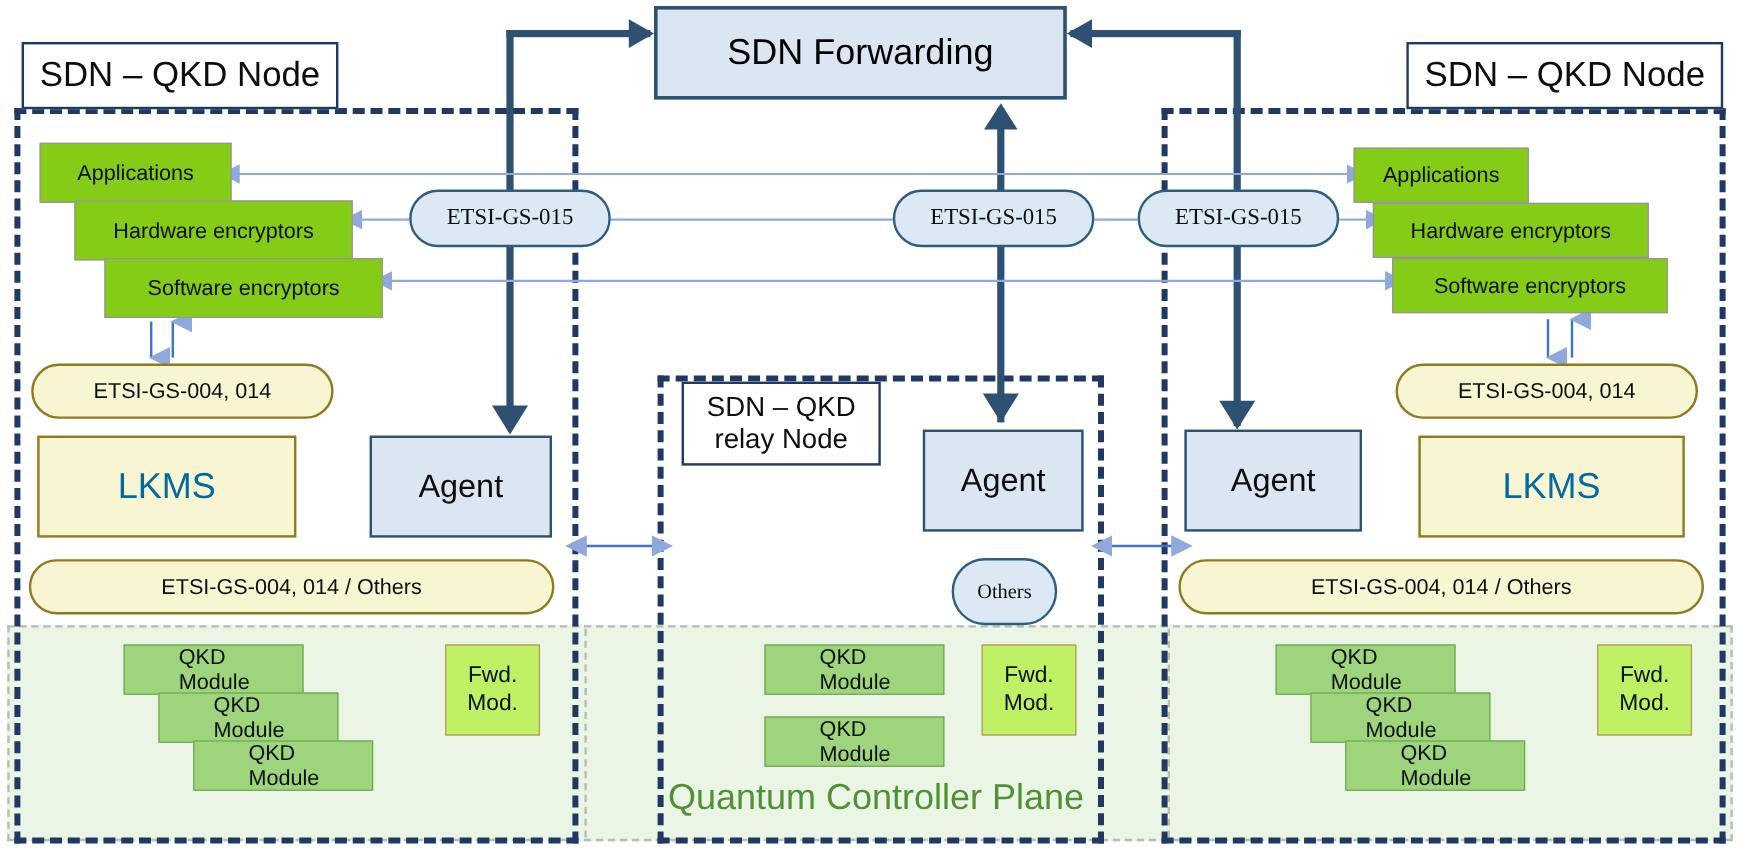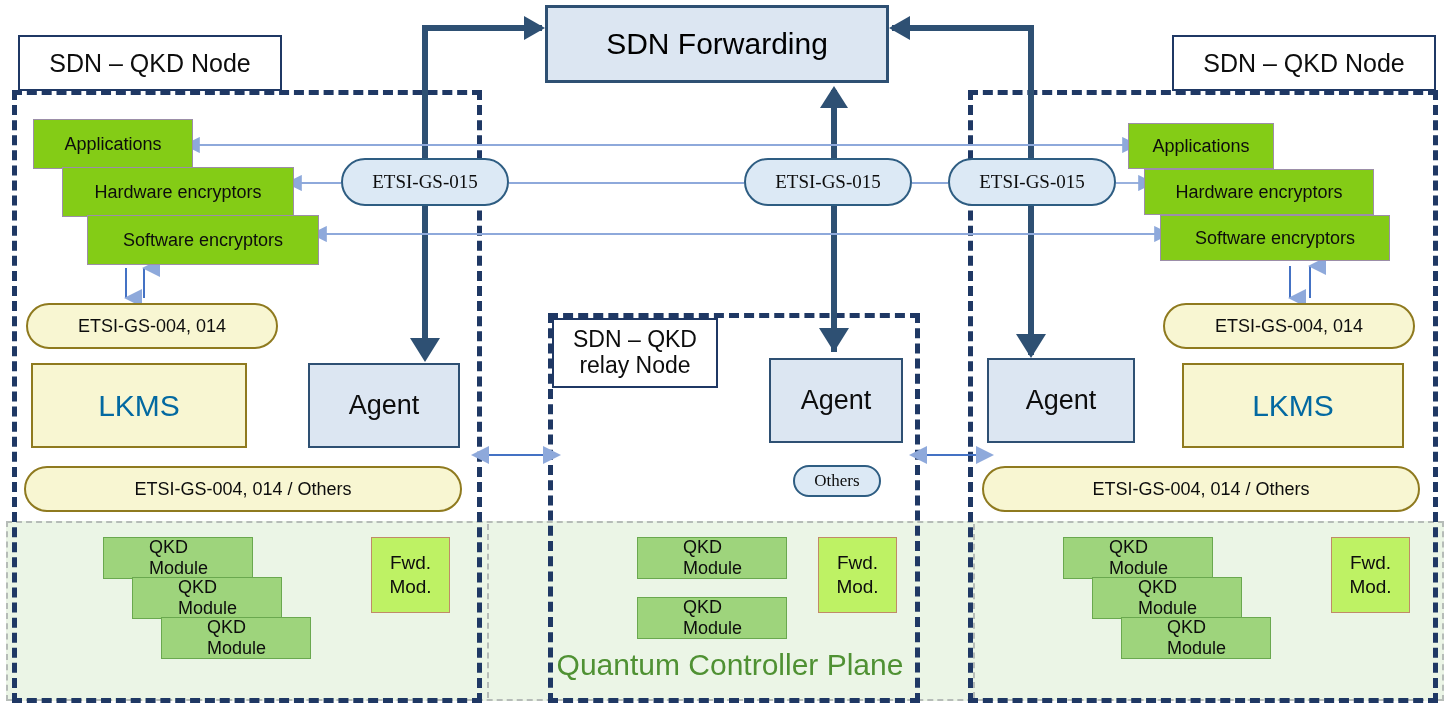--- a/index.html
+++ b/index.html
@@ -21,21 +21,21 @@
 
   
   .node-title {
     background: #ffffff;
     border: 2.5px solid #1f3864;
     display: flex;
     align-items: center;
     justify-content: center;
     text-align: center;
     color: #0d0d0d;
-    font-size: 25px;
+    font-size: 29px;
     line-height: 1.12;
     z-index: 40;
   }
   .node-title.small { font-size: 23px; }
 
   
   .node-box {
     border: 5px dashed #1f3864;
     background: transparent;
     z-index: 10;
@@ -181,21 +181,21 @@
   <div class="abs qplane-divider" style="left:487px; top:524px; height:174px;"></div>
   <div class="abs qplane-divider" style="left:973px; top:524px; height:174px;"></div>
   <div class="abs qplane-label" style="left:480px; top:648px; width:500px;">Quantum Controller Plane</div>
 
   <div class="abs node-box" style="left:12px; top:90px; width:470px; height:613px;"></div>
   <div class="abs node-box" style="left:548px; top:313px; width:372px; height:390px;"></div>
   <div class="abs node-box" style="left:968px; top:90px; width:470px; height:613px;"></div>
 
   <div class="abs node-title" style="left:18px; top:35px; width:264px; height:56px;">SDN – QKD Node</div>
   <div class="abs node-title" style="left:1172px; top:35px; width:264px; height:56px;">SDN – QKD Node</div>
-  <div class="abs node-title small" style="left:552px; top:318px; width:166px; height:70px; flex-direction:column;">
+  <div class="abs node-title small" style="left:568px; top:318px; width:166px; height:70px; flex-direction:column;">
     <span>SDN – QKD</span>
     <span>relay Node</span>
   </div>
 
   <div class="abs controller" style="left:545px; top:5px; width:344px; height:78px;">SDN Forwarding</div>
 
   <div class="abs thick-v" style="left:422px; top:25px; height:330px;"></div>
   <div class="abs thick-h" style="left:422px; top:25px; width:120px;"></div>
 
   <div class="abs thick-v" style="left:1028px; top:25px; height:330px;"></div>
@@ -232,21 +232,21 @@
   <div class="abs qkd" style="left:103px; top:537px; width:150px; height:42px;">QKD Module</div>
   <div class="abs qkd" style="left:132px; top:577px; width:150px; height:42px;">QKD Module</div>
   <div class="abs qkd" style="left:161px; top:617px; width:150px; height:42px;">QKD Module</div>
   <div class="abs fwd" style="left:371px; top:537px; width:79px; height:76px; flex-direction:column;">
     <span>Fwd.</span>
     <span>Mod.</span>
   </div>
 
   <div class="abs pill-blue" style="left:744px; top:158px; width:168px; height:48px;">ETSI-GS-015</div>
   <div class="abs agent" style="left:769px; top:358px; width:134px; height:85px;">Agent</div>
-  <div class="abs pill-blue tiny" style="left:793px; top:465px; width:88px; height:32px;">Others</div>
+  <div class="abs pill-blue tiny" style="left:793px; top:465px; width:88px; height:56px;">Others</div>
 
   <div class="abs qkd" style="left:637px; top:537px; width:150px; height:42px;">QKD Module</div>
   <div class="abs qkd" style="left:637px; top:597px; width:150px; height:42px;">QKD Module</div>
   <div class="abs fwd" style="left:818px; top:537px; width:79px; height:76px; flex-direction:column;">
     <span>Fwd.</span>
     <span>Mod.</span>
   </div>
 
   <div class="abs pill-blue" style="left:948px; top:158px; width:168px; height:48px;">ETSI-GS-015</div>
 

